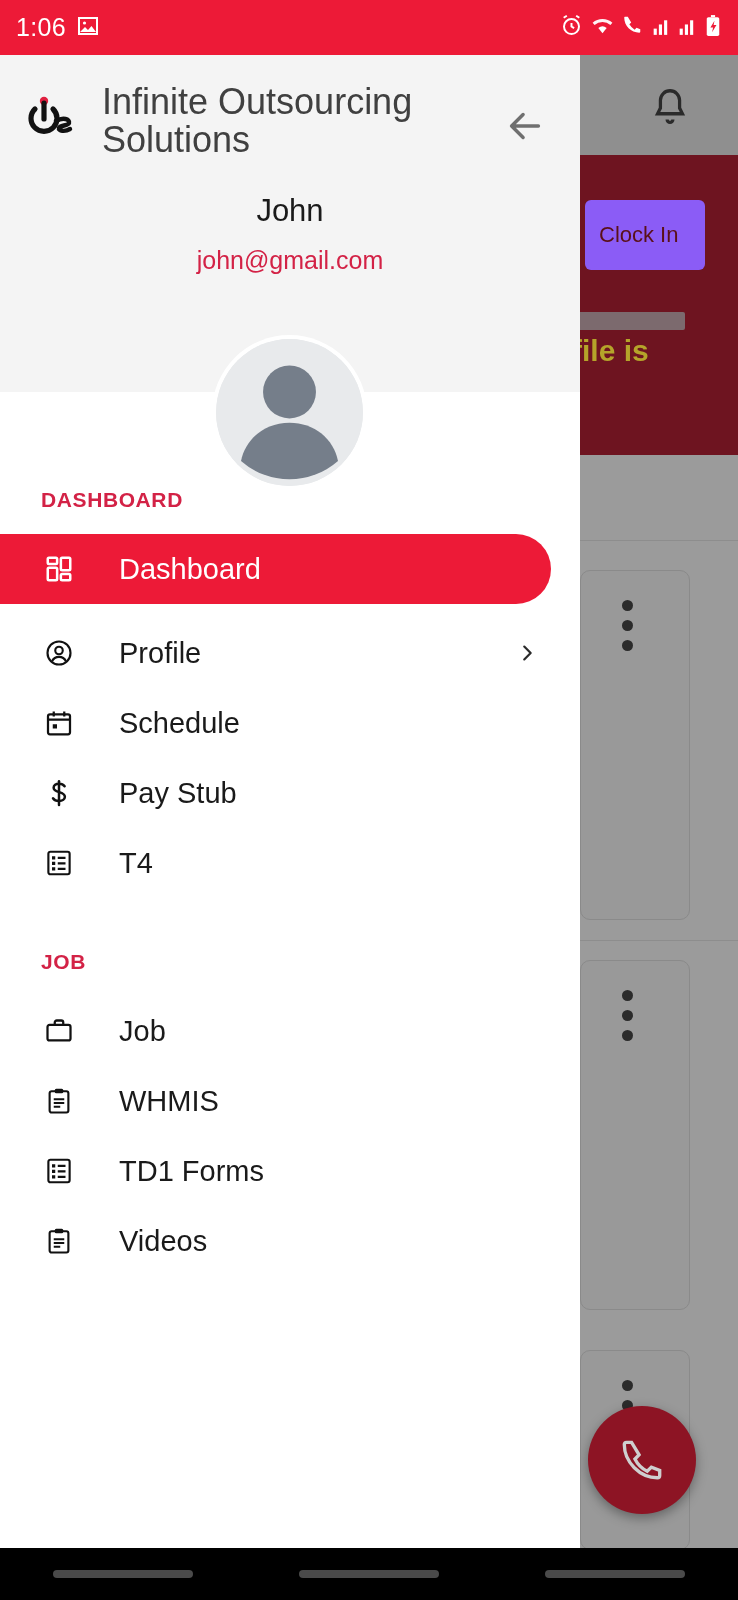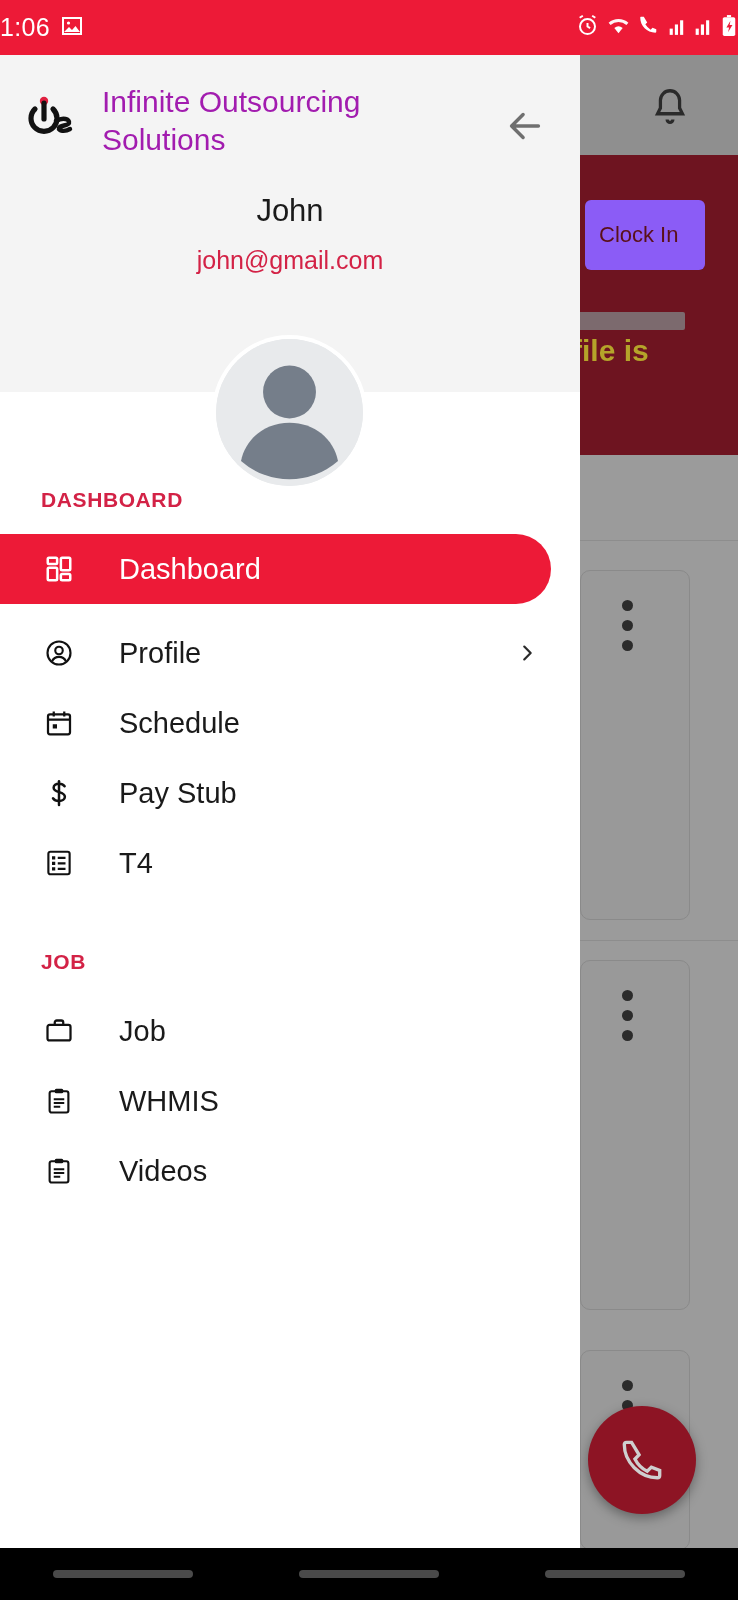--- a/index.html
+++ b/index.html
@@ -69,42 +69,42 @@
     border-radius:50%; background:#8d1424;
     display:flex; align-items:center; justify-content:center;
     box-shadow:0 4px 12px rgba(0,0,0,.35);
   }
 
   
   #statusbar {
     position:absolute; left:0; top:0; width:738px; height:55px;
     background:#ED1A37; color:#ffffff; z-index:30;
     display:flex; align-items:center; justify-content:space-between;
-    padding:0 0;
+    padding:0 16px;
   }
   #sb-left { display:flex; align-items:center; gap:10px; }
   #sb-time { font-size:25px; letter-spacing:.3px; }
   #sb-right { display:flex; align-items:center; gap:6px; }
   .sb-icon { display:block; }
 
   
   #drawer {
     position:absolute; left:0; top:55px; width:580px; height:1465px;
     background:#ffffff; z-index:20; overflow:hidden;
   }
   #drawer-header {
     position:relative; width:580px; height:337px; background:#f4f4f4;
   }
   #brand-row {
     display:flex; align-items:flex-start; padding:28px 0 0 24px;
   }
   #brand-logo { width:58px; height:62px; flex:none; margin-top:4px; }
   #brand-title {
     margin-left:20px; width:340px;
-    font-size:30px; line-height:38px; color:#a21caf; font-weight:normal;
+    font-size:36px; line-height:38px; color:#404040; font-weight:normal;
   }
   #back-button {
     position:absolute; right:32px; top:48px;
     width:46px; height:46px; color:#6f6f6f; cursor:pointer;
   }
   #user-name {
     text-align:center; margin-top:34px;
     font-size:31px; color:#1a1a1a;
   }
   #user-email {
@@ -393,20 +393,32 @@
       <span class="mi-icon">
         <svg viewBox="0 0 24 24" width="30" height="30" fill="none" stroke="currentColor" stroke-width="1.7">
           <rect x="4.5" y="4.2" width="15" height="17" rx="1.6"></rect>
           <rect x="8.6" y="2.2" width="6.8" height="3.6" rx="1.2" fill="currentColor" stroke="none"></rect>
           <path d="M7.8 10.6h8.4M7.8 13.6h8.4M7.8 16.6h5.2"></path>
         </svg>
       </span>
       <span class="mi-label">WHMIS</span>
     </div>
 
+    <div class="menu-item">
+      <span class="mi-icon">
+        <svg viewBox="0 0 24 24" width="30" height="30" fill="none" stroke="currentColor" stroke-width="1.7">
+          <rect x="3.5" y="3" width="17" height="18" rx="1.6"></rect>
+          <rect x="6.4" y="6.6" width="2.6" height="2.6" fill="currentColor" stroke="none"></rect>
+          <rect x="6.4" y="11" width="2.6" height="2.6" fill="currentColor" stroke="none"></rect>
+          <rect x="6.4" y="15.4" width="2.6" height="2.6" fill="currentColor" stroke="none"></rect>
+          <path d="M11 7.9h6.2M11 12.3h6.2M11 16.7h6.2"></path>
+        </svg>
+      </span>
+      <span class="mi-label">TD1 Forms</span>
+    </div>
 
     <div class="menu-item">
       <span class="mi-icon">
         <svg viewBox="0 0 24 24" width="30" height="30" fill="none" stroke="currentColor" stroke-width="1.7">
           <rect x="4.5" y="4.2" width="15" height="17" rx="1.6"></rect>
           <rect x="8.6" y="2.2" width="6.8" height="3.6" rx="1.2" fill="currentColor" stroke="none"></rect>
           <path d="M7.8 10.6h8.4M7.8 13.6h8.4M7.8 16.6h5.2"></path>
         </svg>
       </span>
       <span class="mi-label">Videos</span>

